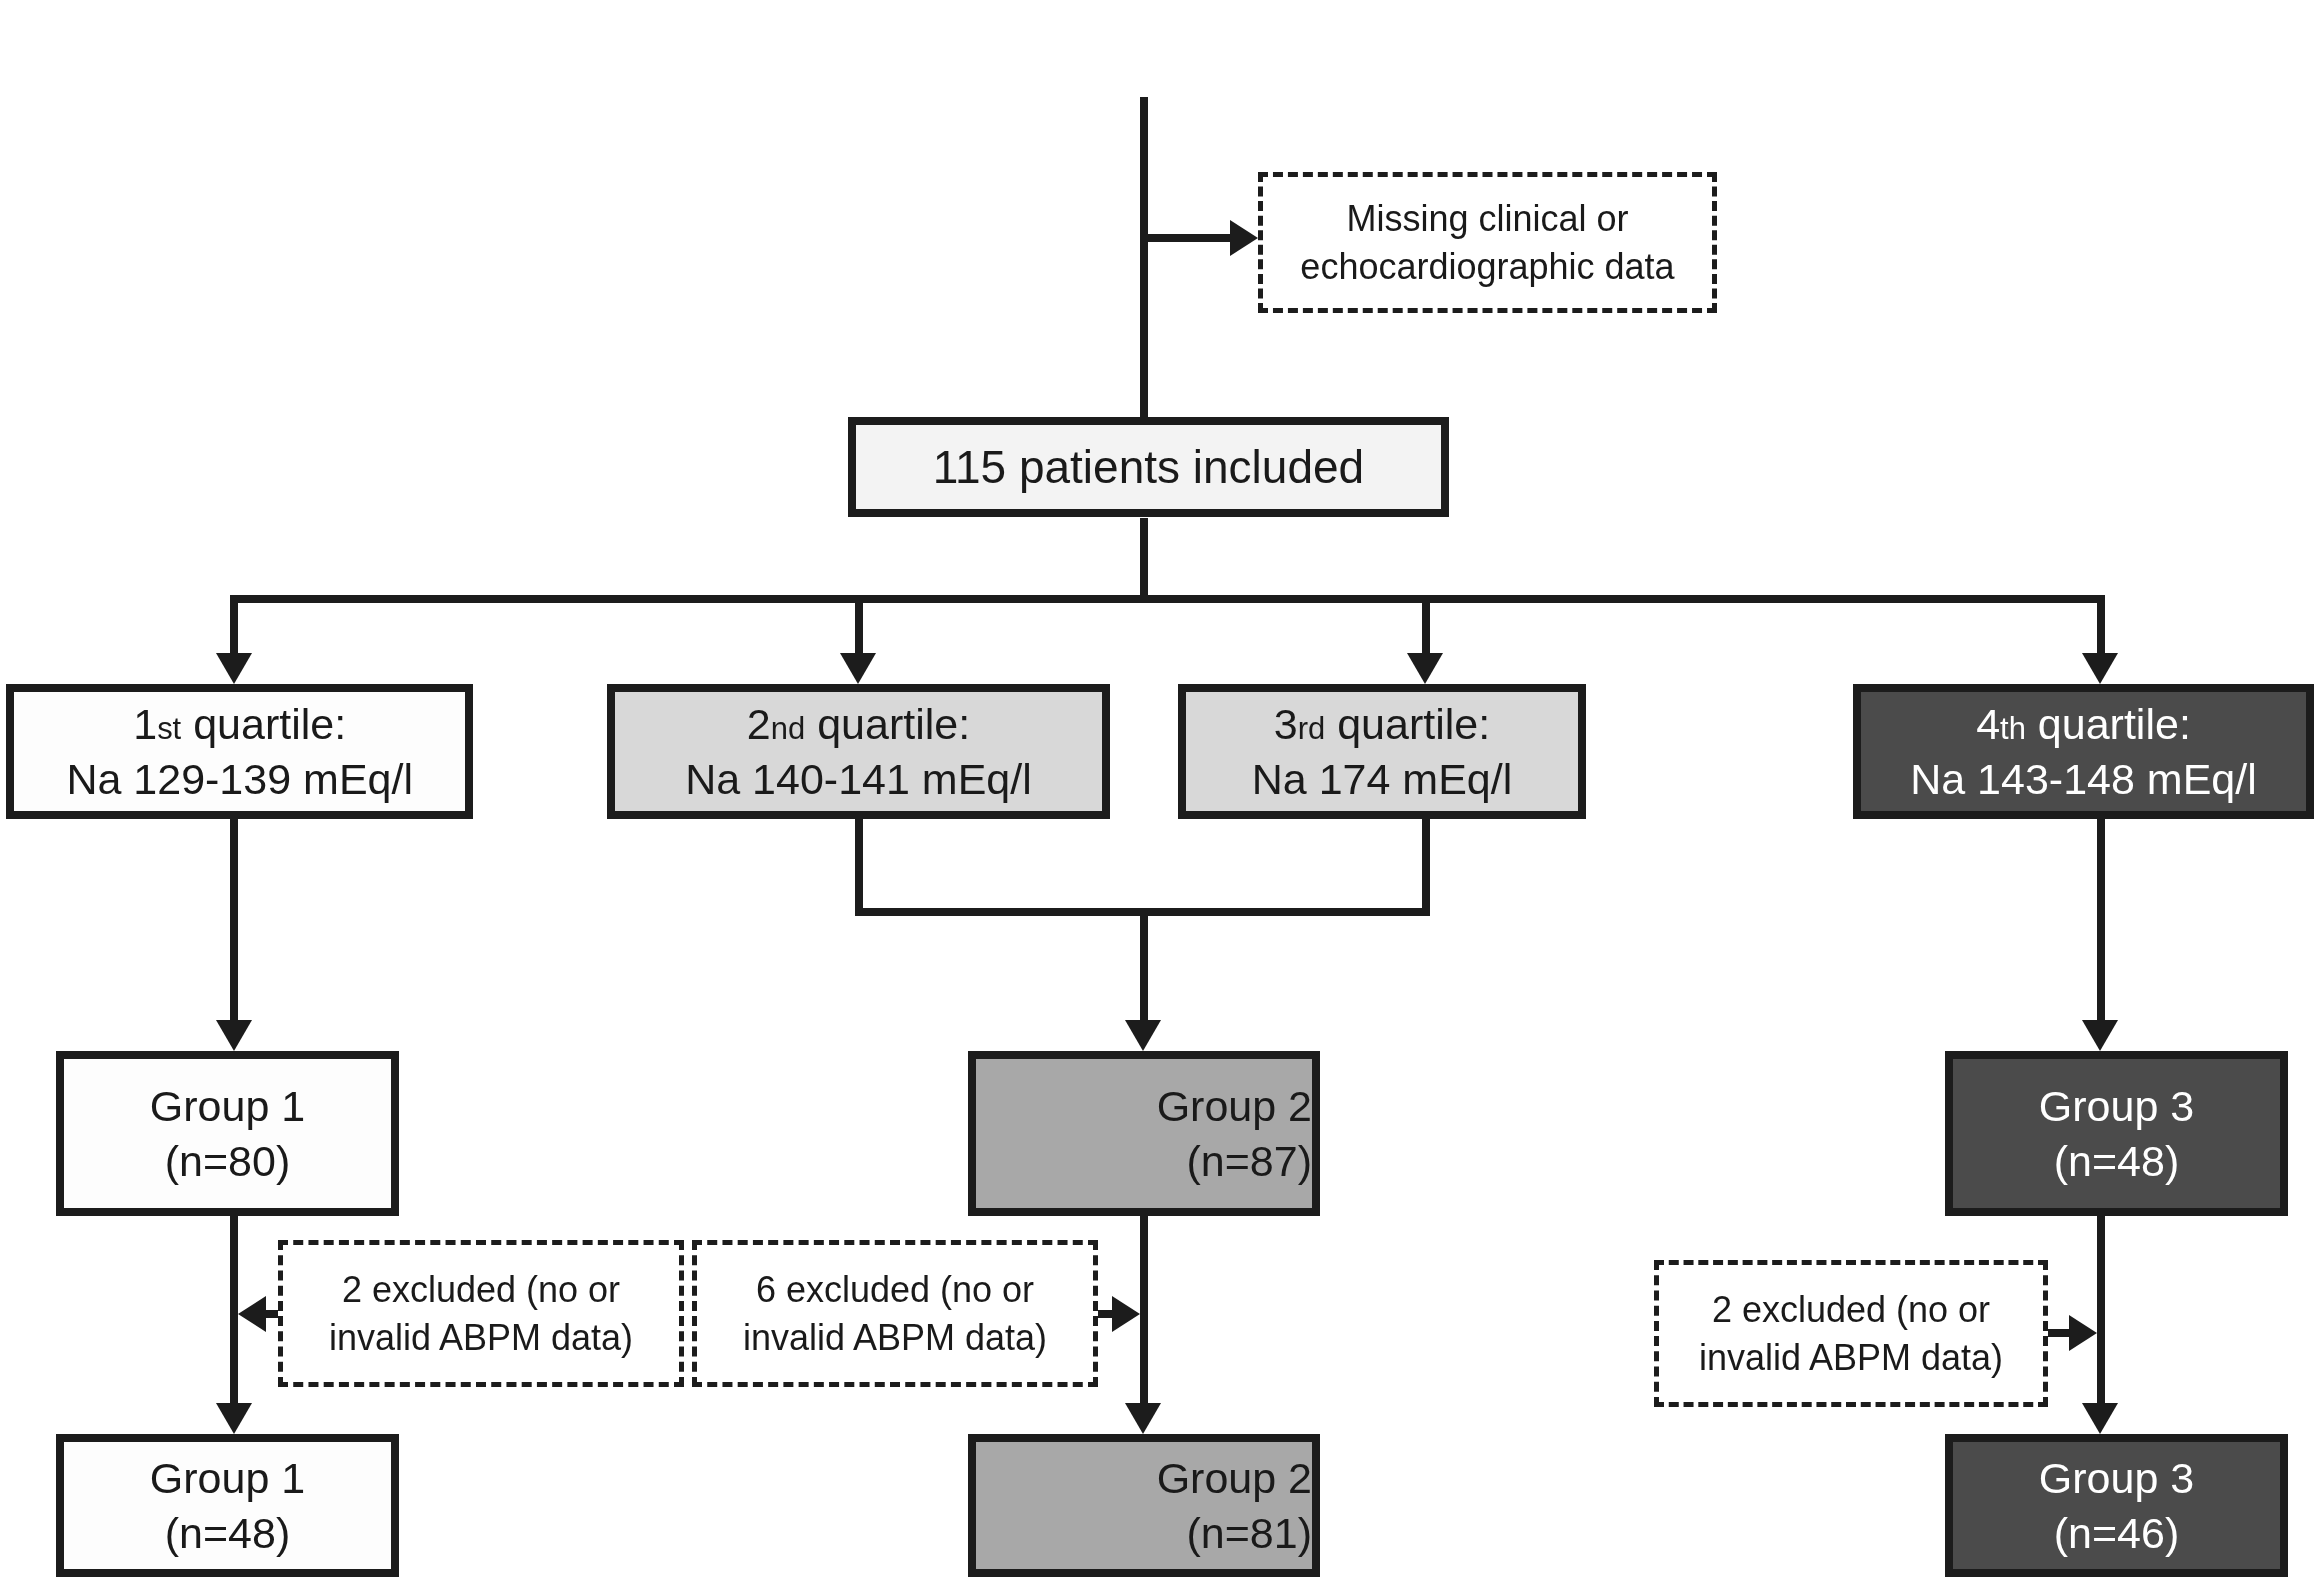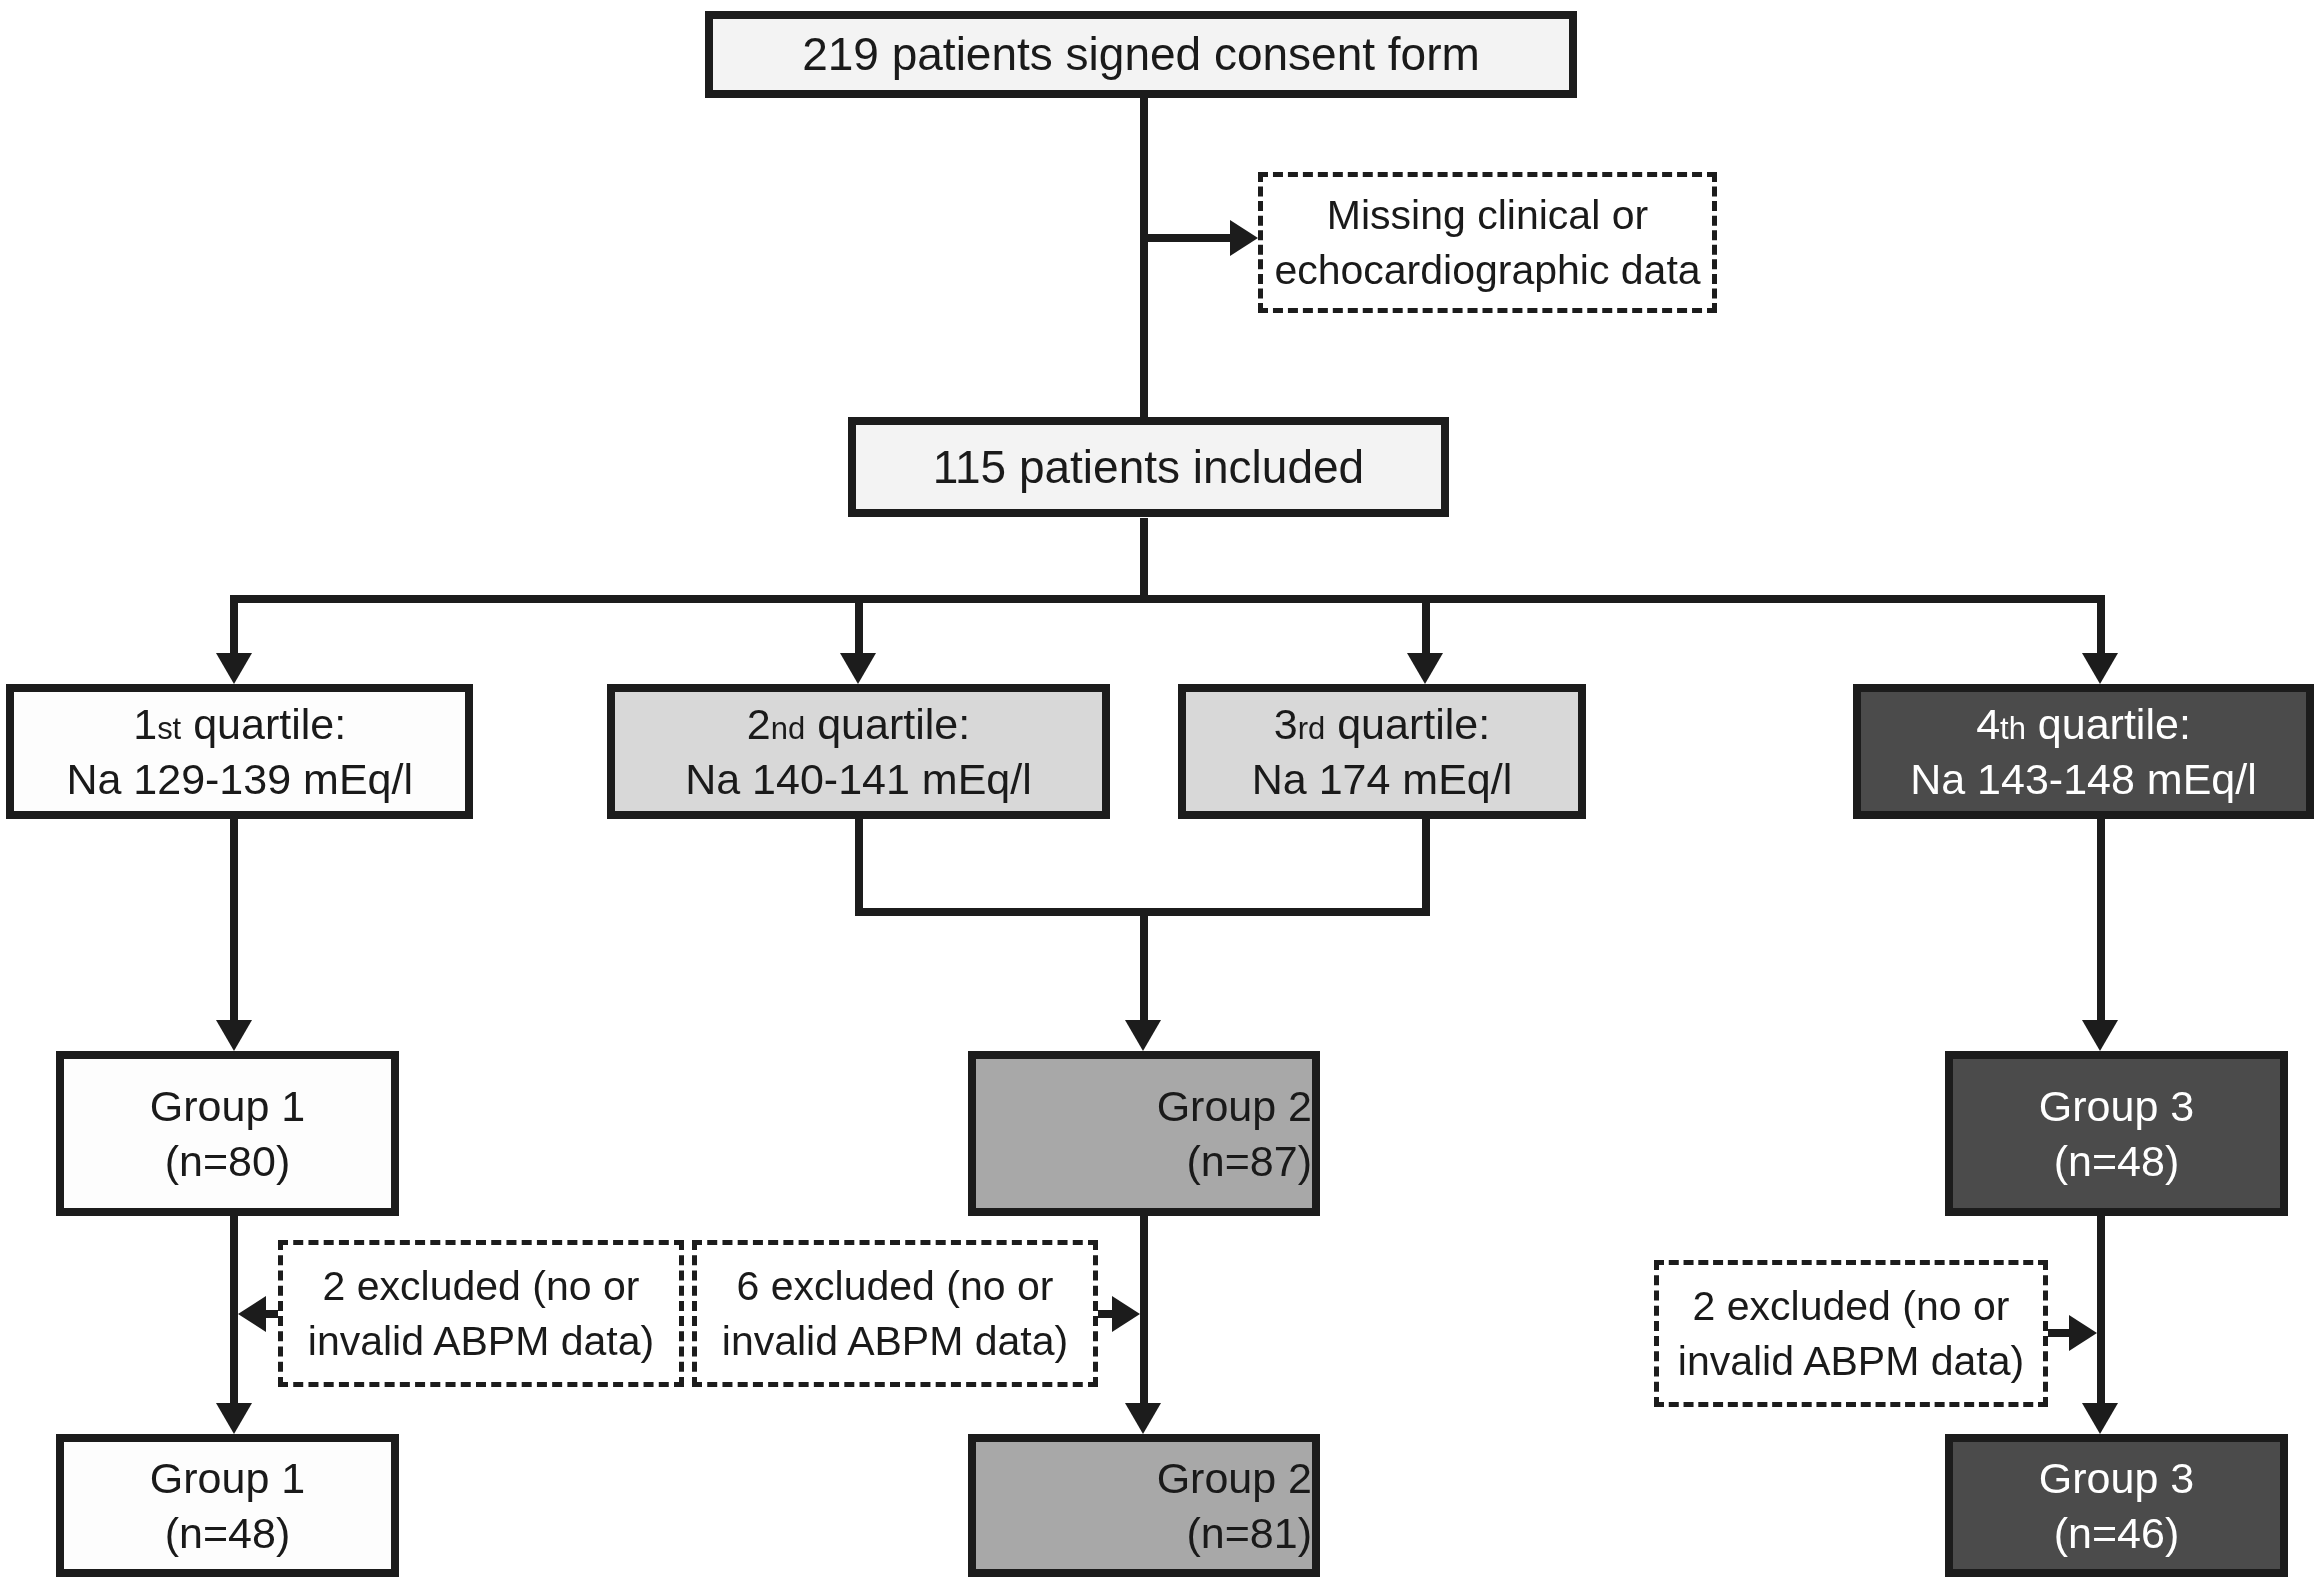--- a/index.html
+++ b/index.html
@@ -24,21 +24,21 @@
     font-size:43px;line-height:1.27;
     background:var(--box-fill-white,#fdfdfd);
   }
   .offwhite{background:var(--box-fill-offwhite,#f3f3f3);font-size:46px;}
   .light{background:var(--box-fill-light-gray,#d8d8d8);}
   .medium{background:var(--box-fill-medium-gray,#a8a8a8);align-items:flex-end;}
   .dark{background:var(--box-fill-dark-gray,#4b4b4b);color:var(--text-light,#fff);}
   .dashed{
     border:5.4px dashed var(--line-color,#1c1c1c);
     background:var(--background,#fff);
-    font-size:41px;line-height:1.33;
+    font-size:36px;line-height:1.33;
   }
   .ord{font-size:0.72em;text-align:right;}
   .line{position:absolute;background:var(--line-color,#1c1c1c);}
   .arr{position:absolute;width:0;height:0;}
   .arr.down{
     border-left:18.5px solid transparent;
     border-right:18.5px solid transparent;
     border-top:31px solid var(--line-color,#1c1c1c);
   }
   .arr.right{
@@ -92,23 +92,20 @@
   <div class="line" style="left:2097px;top:1216px;width:7.7px;height:191px"></div>
   <div class="arr down" style="left:2082px;top:1403px"></div>
 
   <div class="line" style="left:261px;top:1310px;width:20px;height:7.7px"></div>
   <div class="arr left" style="left:238px;top:1296px"></div>
   <div class="line" style="left:1096px;top:1310px;width:20px;height:7.7px"></div>
   <div class="arr right" style="left:1112px;top:1296px"></div>
   <div class="line" style="left:2047px;top:1329px;width:25px;height:7.7px"></div>
   <div class="arr right" style="left:2069px;top:1315px"></div>
 
-  <div class="box offwhite" style="left:705px;top:10.8px;width:872px;height:87px">
-    <span>219 patients signed consent form</span>
-  </div>
 
   <div class="box dashed" style="left:1258px;top:172px;width:459px;height:141px">
     <span>Missing clinical or</span>
     <span>echocardiographic data</span>
   </div>
 
   <div class="box offwhite" style="left:848px;top:417px;width:601px;height:100px">
     <span>115 patients included</span>
   </div>
 

